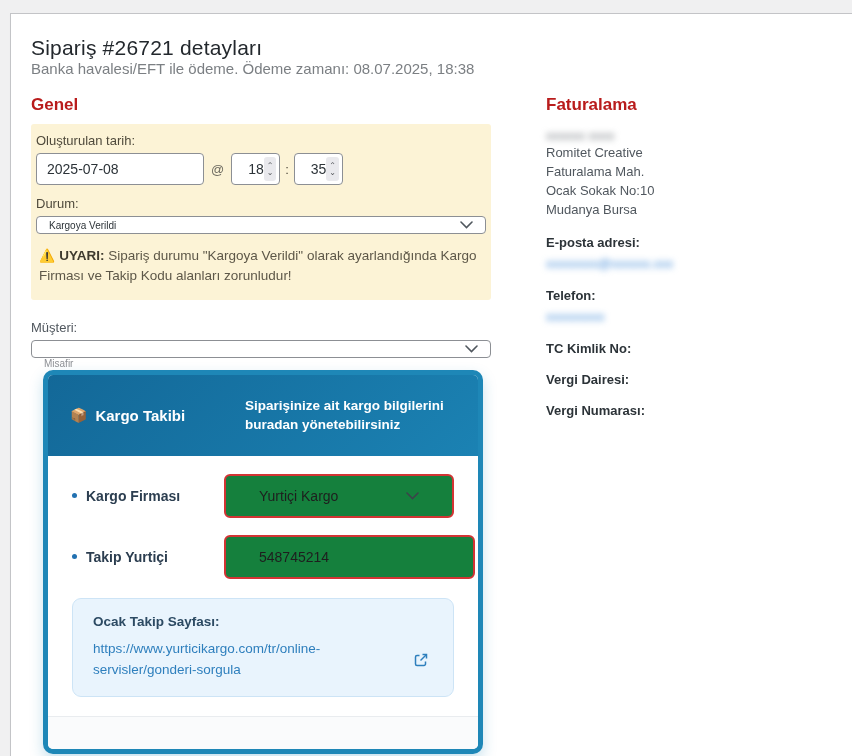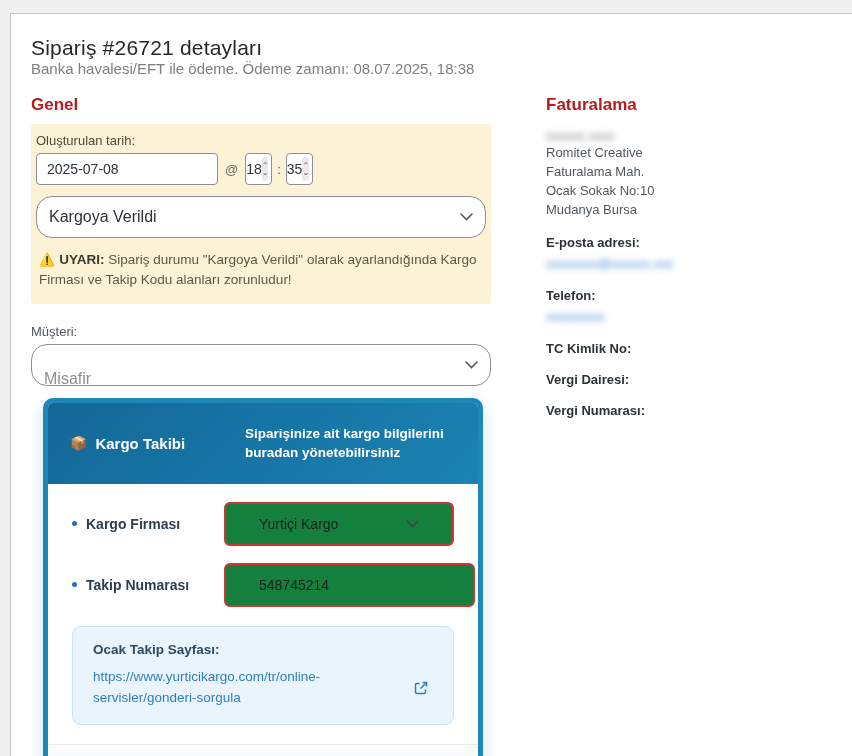--- a/index.html
+++ b/index.html
@@ -41,50 +41,50 @@
   .text-input {
     height: 32px;
     background: #fff;
     border: 1px solid #8c8f94;
     border-radius: 4px;
     padding: 0 10px;
     font-size: 14px;
     color: #2c3338;
     font-family: "Liberation Sans", sans-serif;
   }
-  .date-input { width: 182px; }
+  .date-input { width: 168px; }
   .at-sign { color: #6d6a60; font-size: 13px; margin: 0 2px; }
   .time-box {
-    width: 27px; height: 32px;
+    width: 49px; height: 32px;
     background: #fff;
     border: 1px solid #8c8f94;
     border-radius: 4px;
     display: flex; align-items: center;
-    padding: 0 3px 0 0;
+    padding: 0 3px 0 16px;
   }
   .time-val { font-size: 14px; color: #2c3338; flex: 1; }
   .spinner {
     width: 16px; height: 24px;
     background: #e9e9ed;
     border-radius: 3px;
     display: flex; flex-direction: column;
     align-items: center; justify-content: center;
     cursor: pointer;
   }
   .spin-arrow { font-size: 8px; line-height: 7px; color: #55585c; display: block; }
   .time-colon { color: #4f4a3c; font-size: 13px; }
 
   .fake-select {
-    height: 42px;
+    height: 18px;
     background: #fff;
     border: 1px solid #8c8f94;
-    border-radius: 16px;
+    border-radius: 4px;
     display: flex; align-items: center;
     padding: 0 12px;
-    font-size: 16px;
+    font-size: 10px;
     color: #2c3338;
     cursor: pointer;
   }
   .fake-select .sel-text { flex: 1; }
   .sel-placeholder { color: #8c8f94; margin-top: 29px; }
   .chev { flex: none; display: inline-flex; }
 
   .warning { margin-top: 12px; font-size: 13.5px; line-height: 1.5; color: #5d5748; padding: 0 3px; }
   .warning b { color: #3e3a2e; }
   .warn-icon { font-size: 13px; margin-right: 4px; }
@@ -191,20 +191,21 @@
           <span class="time-colon">:</span>
           <div class="time-box">
             <span class="time-val">35</span>
             <span class="spinner">
               <span class="spin-arrow">⌃</span>
               <span class="spin-arrow">⌄</span>
             </span>
           </div>
         </div>
 
+        <label class="field-label-sm">Durum:</label>
         <div class="fake-select">
           <span class="sel-text">Kargoya Verildi</span>
           <span class="chev">
             <svg width="13" height="8" viewBox="0 0 13 8">
                 <path d="M1 1l5.5 5.5L12 1" fill="none" stroke="#50575e" stroke-width="1.6" stroke-linecap="round"></path>
               </svg>
           </span>
         </div>
 
         <p class="warning"><span class="warn-icon">⚠️</span><b>UYARI:</b> <span>Sipariş durumu "Kargoya Verildi" olarak ayarlandığında Kargo Firması ve Takip Kodu alanları zorunludur!</span></p>
@@ -243,21 +244,21 @@
                 <svg width="13" height="8" viewBox="0 0 13 8">
                     <path d="M1 1l5.5 5.5L12 1" fill="none" stroke="#3c434a" stroke-width="1.6" stroke-linecap="round"></path>
                   </svg>
               </span>
             </div>
           </div>
 
           <div class="ship-row">
             <div class="ship-row-label">
               <span class="bullet"></span>
-              <span class="ship-label-text">Takip Numarası</span>
+              <span class="ship-label-text">Takip Yurtiçi</span>
             </div>
             <input class="red-input" value="548745214" style="">
           </div>
 
           <div class="link-box">
             <div class="link-box-label">Ocak Takip Sayfası:</div>
             <div class="link-row">
               <a href="#" class="track-link">https://www.yurticikargo.com/tr/online-servisler/gonderi-sorgula</a>
               <span class="ext-icon">
                 <svg width="16" height="16" viewBox="0 0 16 16">

